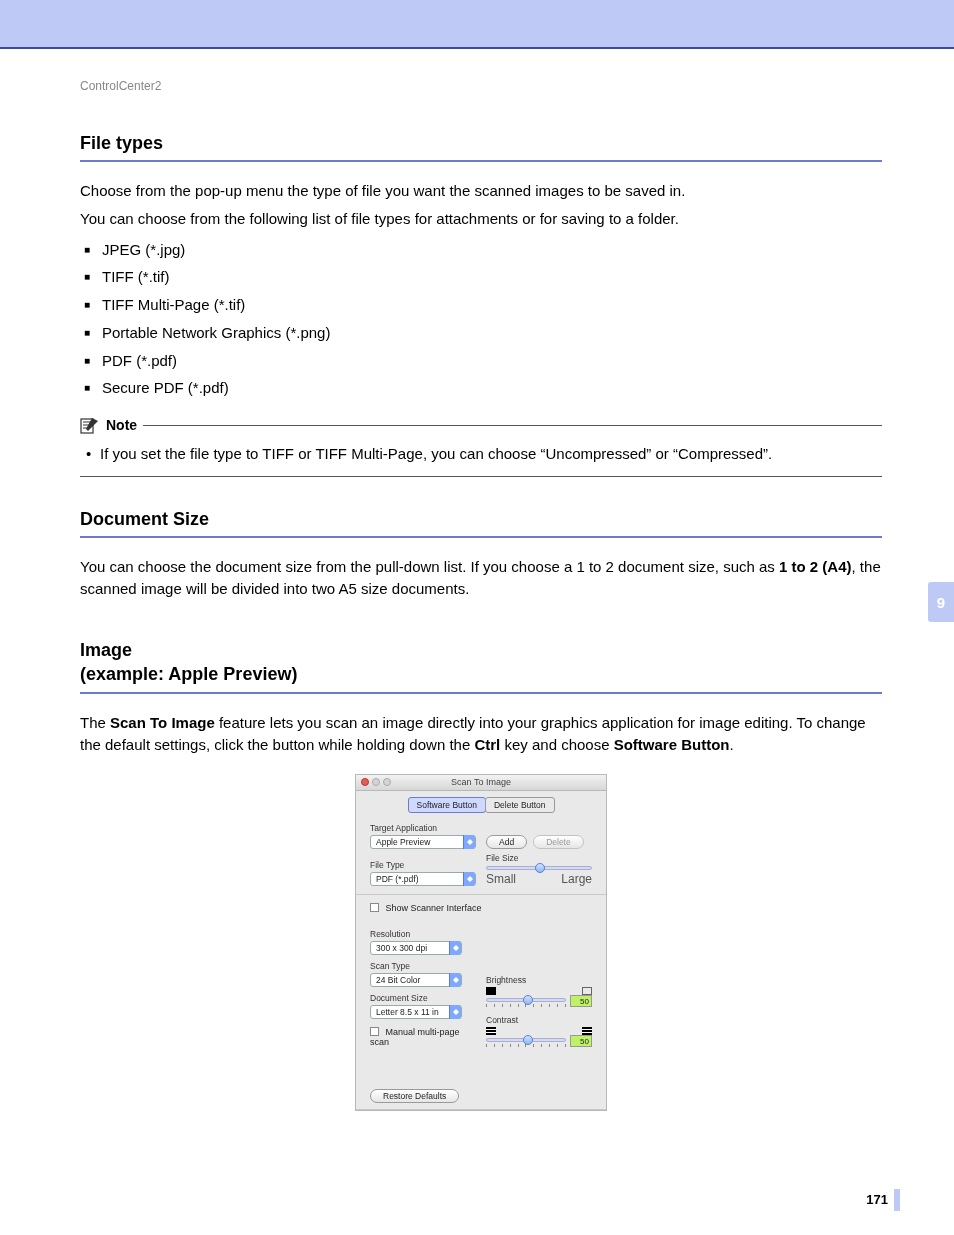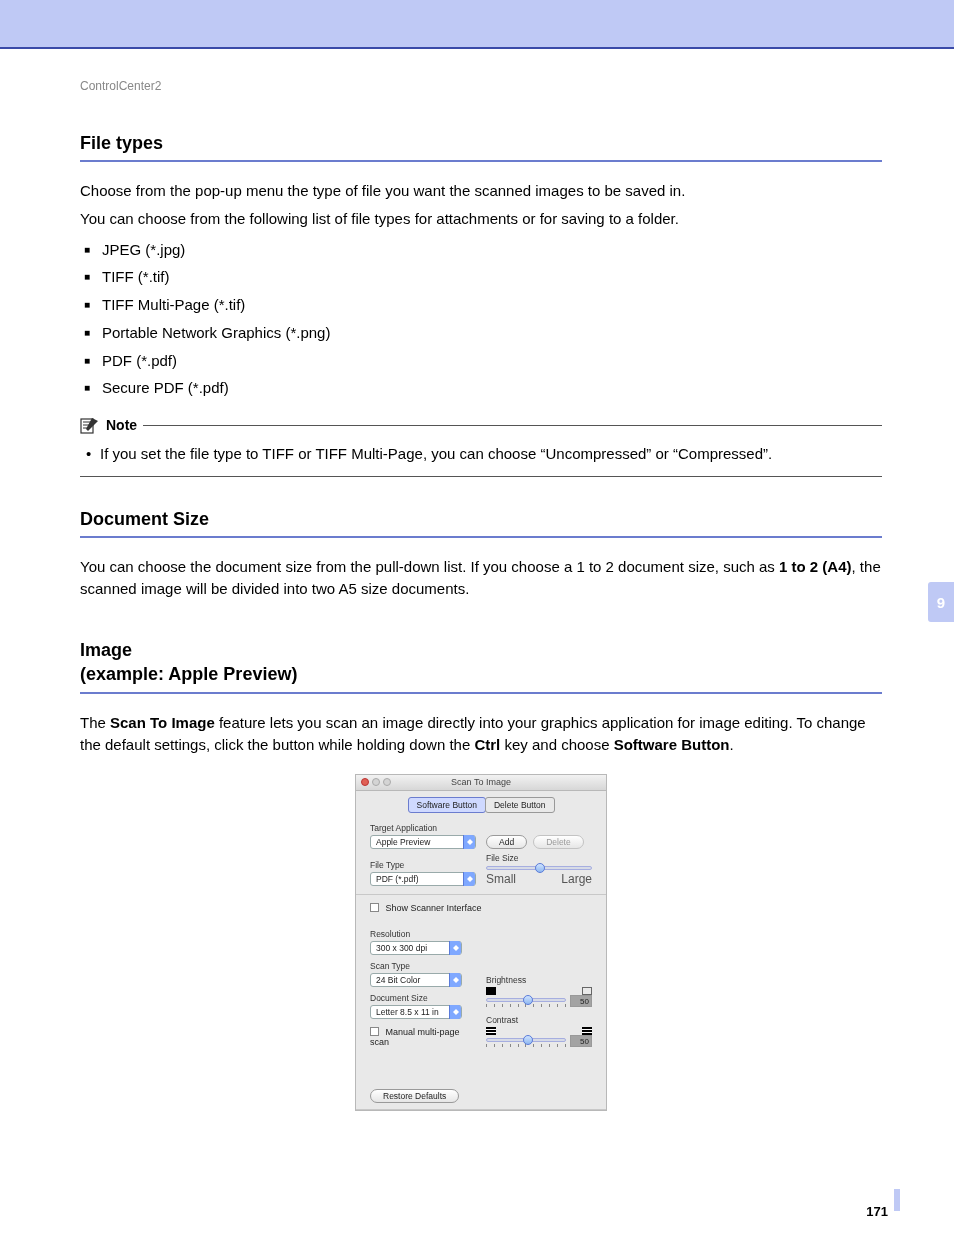--- a/index.html
+++ b/index.html
@@ -108,21 +108,21 @@
     font-weight: bold;
     font-size: 15px;
     display: flex;
     align-items: center;
     justify-content: center;
     border-radius: 3px 0 0 3px;
   }
   .page-num {
     position: absolute;
     right: 66px;
-    bottom: 16px;
+    bottom: 28px;
     font-size: 13px;
     font-weight: bold;
   }
   .page-num-bar {
     position: absolute;
     right: 54px;
     bottom: 24px;
     width: 6px;
     height: 22px;
     background: #bfc9f5;
@@ -194,21 +194,21 @@
   }
   .slider-thumb {
     position:absolute; top:-4px; width:10px; height:10px;
     background:linear-gradient(#cfe3ff,#8fb8f0); border:1px solid #5a7bd9;
     border-radius:50%;
   }
   .ticks { display:flex; justify-content:space-between; margin-top:2px; }
   .ticks span { width:1px; height:3px; background:#888; }
   .small-end { display:flex; justify-content:space-between; font-size:12px; color:#555; margin-top:2px; }
   .valuebox {
-    width:22px; height:12px; border:1px solid #999; background:#a3a3a3;
+    width:22px; height:12px; border:1px solid #999; background:#bef264;
     font-size:8px; text-align:right; padding-right:2px; line-height:11px;
     margin-left:4px;
   }
   .sep { border-top:1px solid #c8c8c8; margin:8px -14px; }
   .grad-block { display:inline-block; width:10px; height:8px; background:#000; vertical-align:middle; }
   .grad-icon-h { display:inline-block; width:10px; height:8px; background:linear-gradient(#000 2px,#fff 2px,#fff 3px,#000 3px,#000 5px,#fff 5px,#fff 6px,#000 6px);}
   .buttons-row { display:flex; justify-content:flex-end; gap:8px; padding:8px 14px 10px; }
   .restore-row { padding: 30px 14px 6px; }
 </style>
 </head>

